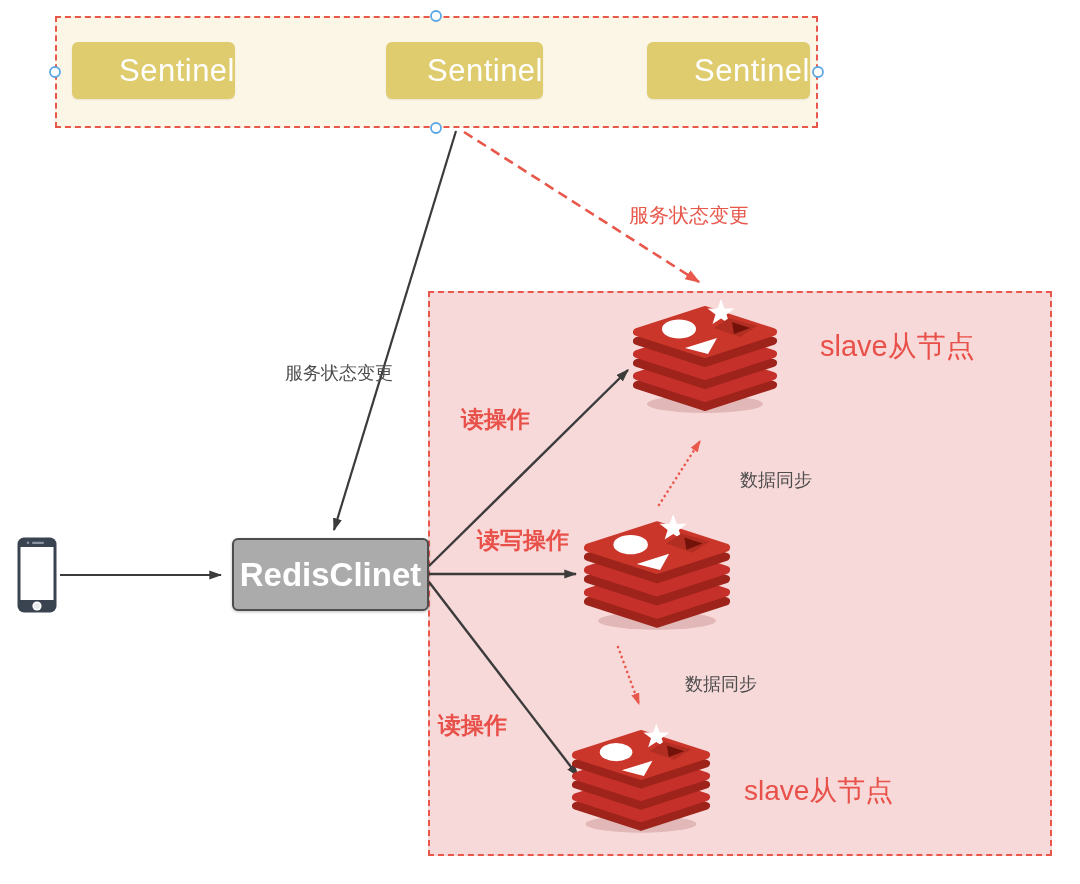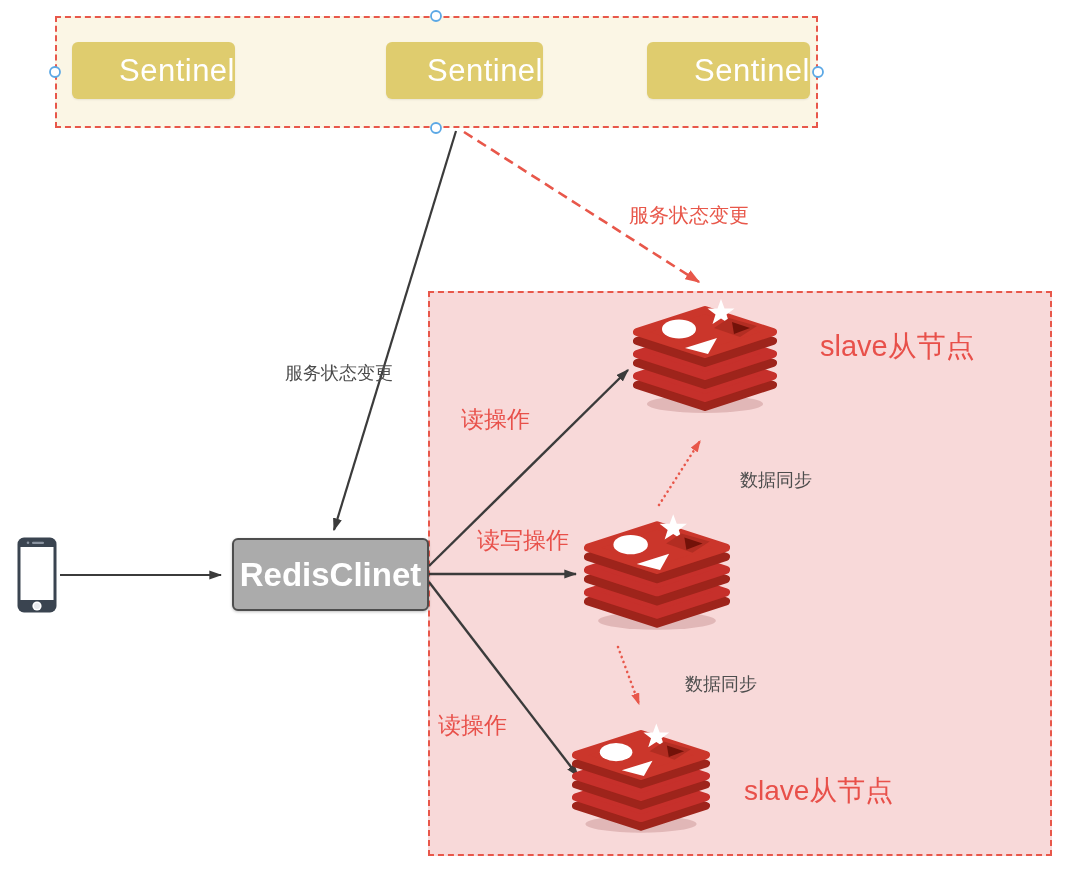--- a/index.html
+++ b/index.html
@@ -32,21 +32,21 @@
   }
   .client-box{
     position:absolute;background:var(--client-gray);
     border:2.5px solid var(--client-border);border-radius:6px;
     display:flex;align-items:center;justify-content:center;
     color:#ffffff;font-size:33px;font-weight:bold;
     box-sizing:border-box;box-shadow:0 1px 3px rgba(0,0,0,.25);
   }
   .lbl{position:absolute;white-space:nowrap;}
   .lbl.gray{color:var(--label-gray);font-size:18px;margin-left:38px;}
-  .lbl.red-op{color:var(--label-red);font-size:23px;font-weight:normal;}
+  .lbl.red-op{color:var(--label-red);font-size:23px;font-weight:bold;}
   .lbl.red-title{color:var(--label-red);font-weight:normal;}
   .lbl.red-edge{color:var(--accent-red);font-size:20px;}
   .abs{position:absolute;}
   svg{display:block;}
   #wires{position:absolute;left:0;top:0;z-index:2;pointer-events:none;}
   .node-icon{z-index:3;}
   .handle{z-index:5;}
 </style>
 </head>
 <body>

